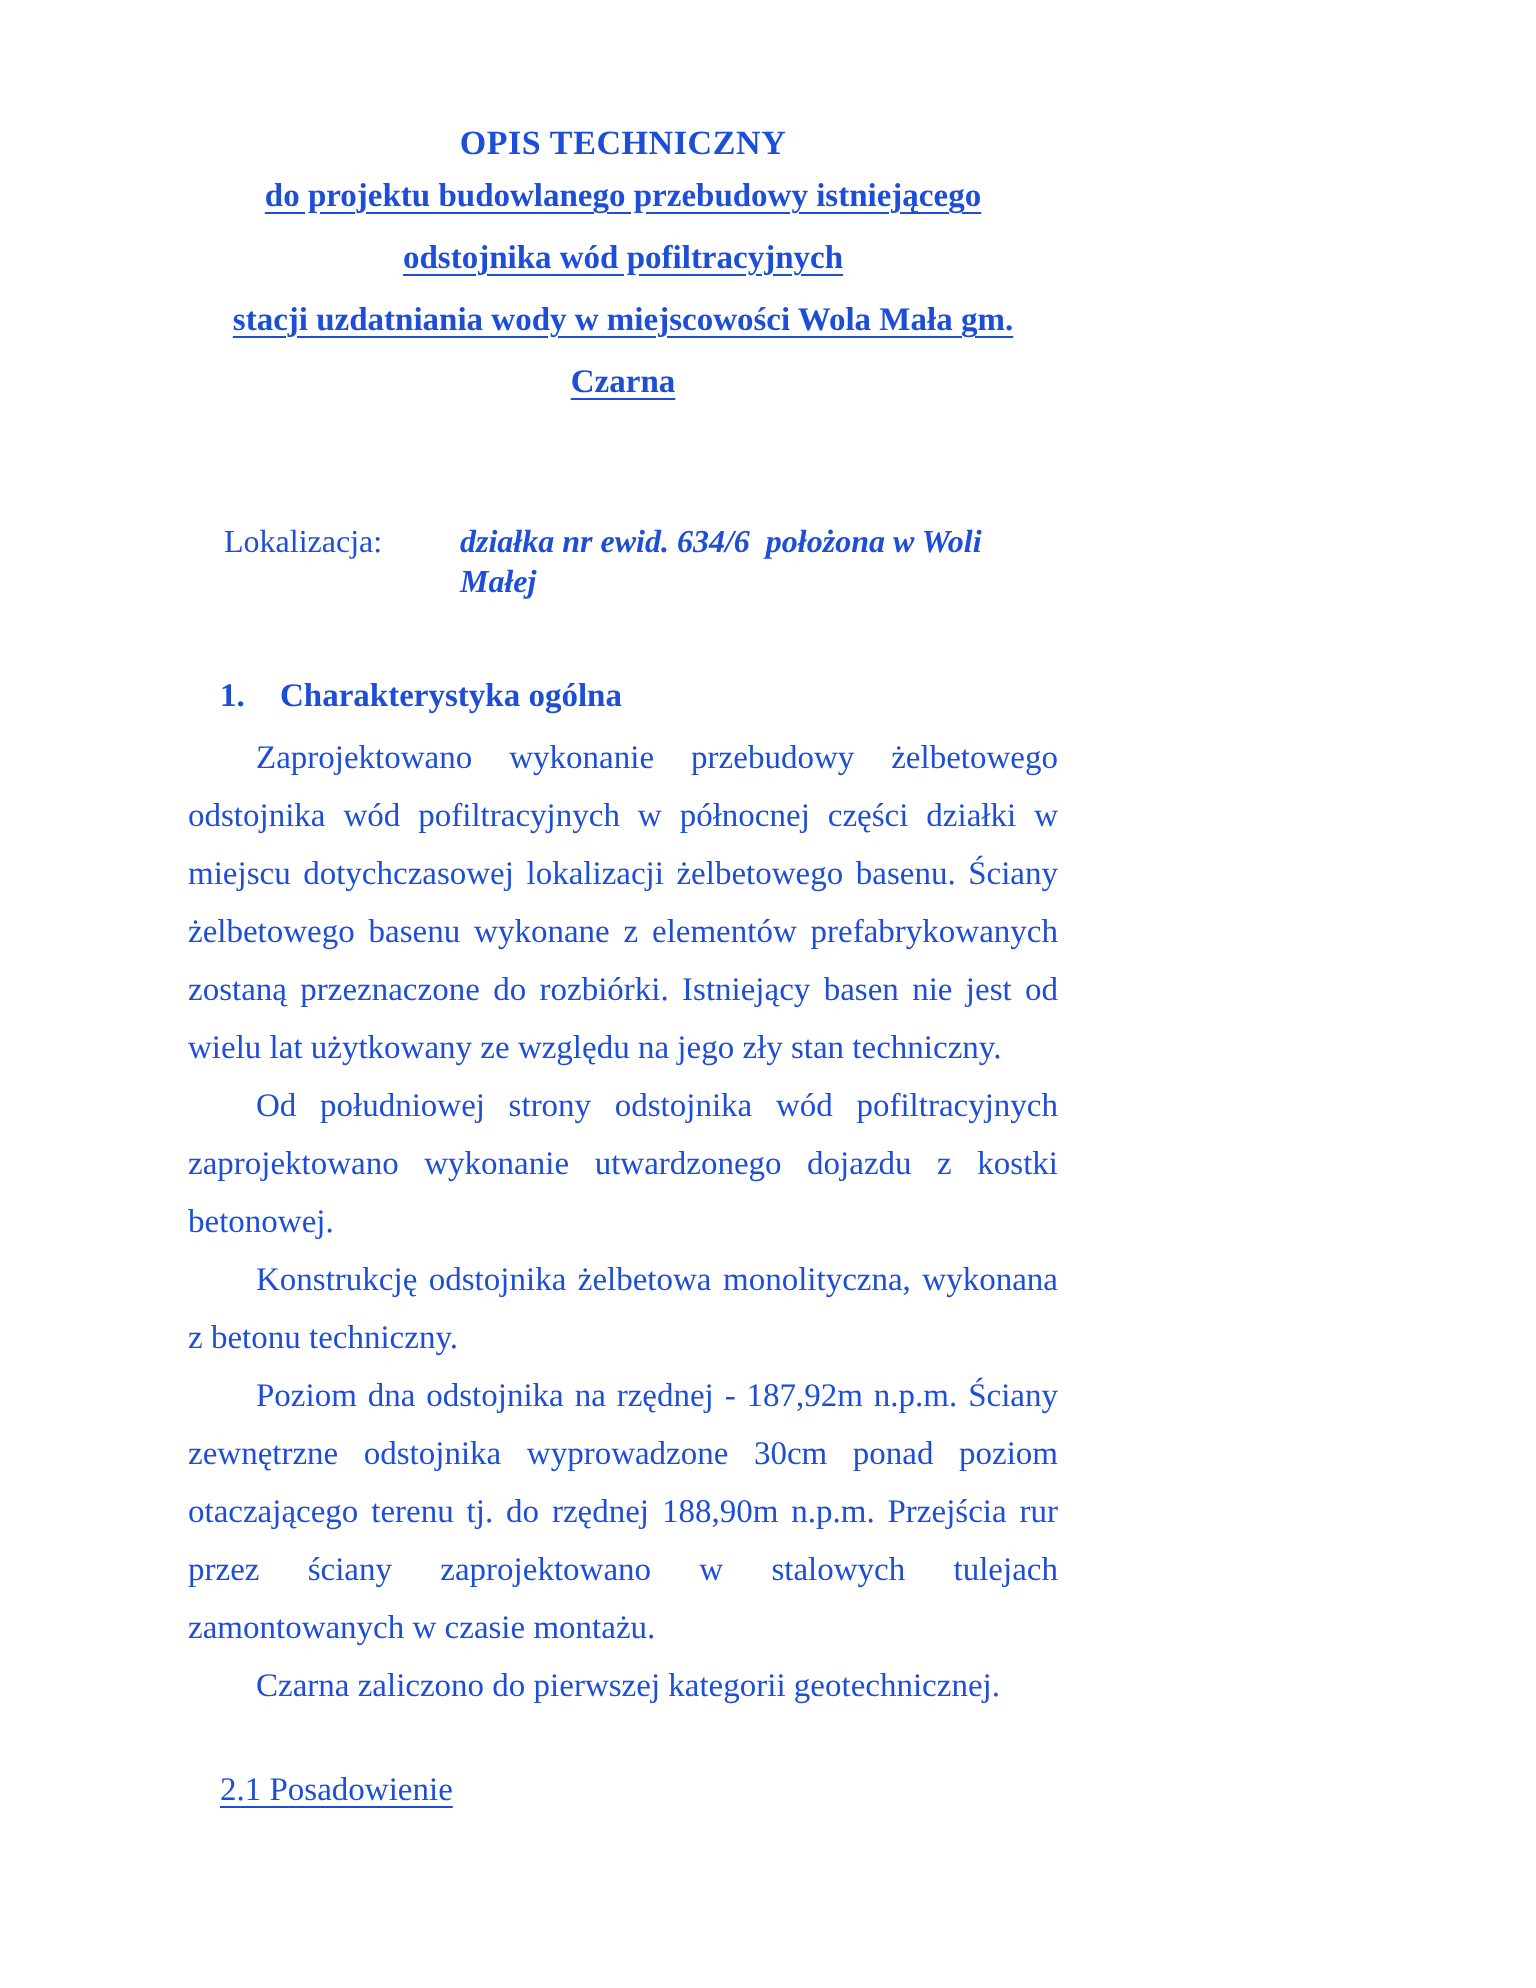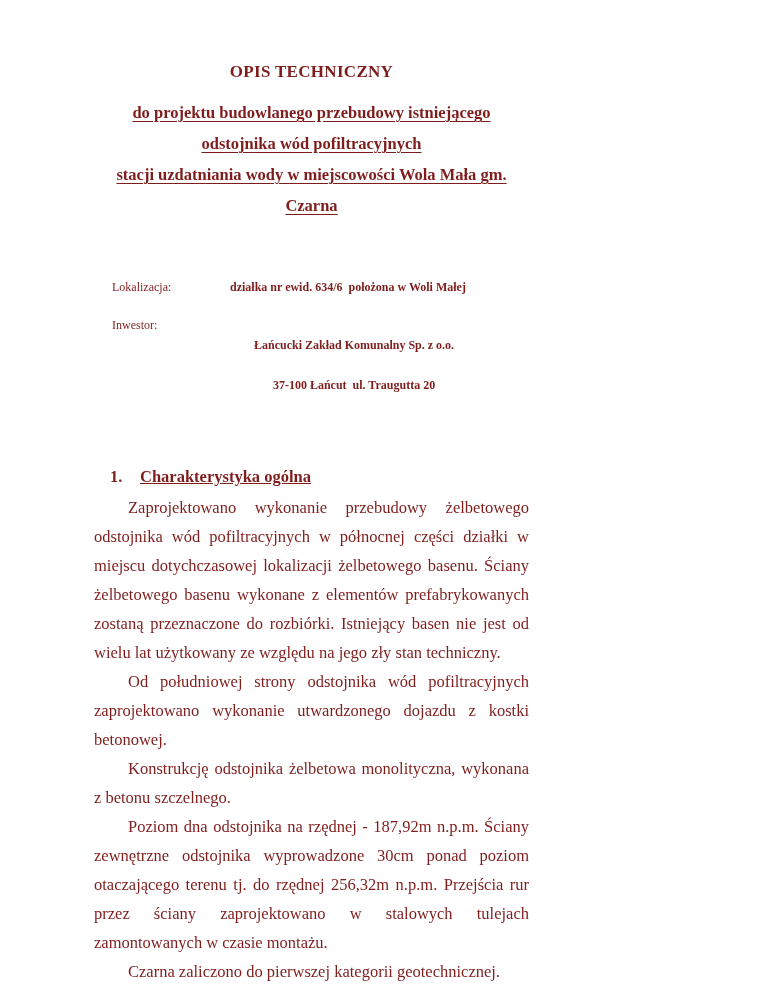--- a/index.html
+++ b/index.html
@@ -11,75 +11,74 @@
     width: 768px;
     height: 994px;
     overflow: hidden;
   }
   .page {
     box-sizing: border-box;
     width: 623px;
     height: 994px;
     padding: 62px 94px 16px 94px;
     font-family: "Liberation Serif", "DejaVu Serif", serif;
-    color: #7f1d1d;
+    color: #1d4ed8;
     background: #ffffff;
   }
   .doc-title {
     text-align: center;
     font-weight: bold;
     font-size: 17px;
     line-height: 20px;
     letter-spacing: 0.3px;
   }
   .doc-subtitle {
-    margin-top: 15px;
     text-align: center;
     font-weight: bold;
     font-size: 16.5px;
     line-height: 31px;
   }
   .doc-subtitle .u-line {
     text-decoration: underline;
     text-underline-offset: 3px;
   }
   .meta {
     margin-top: 56px;
-    font-size: 12px;
+    font-size: 16px;
   }
   .meta-row {
     display: flex;
     align-items: flex-start;
   }
   .meta-row + .meta-row {
     margin-top: 18px;
   }
   .meta-label {
     flex: none;
     margin-left: 18px;
     width: 118px;
     line-height: 20px;
   }
   .meta-value {
     font-weight: bold;
+    font-style: italic;
     line-height: 20px;
     white-space: pre-wrap;
-    text-align: center;
   }
   .sec-heading {
     font-weight: bold;
     font-size: 16.5px;
     line-height: 20px;
   }
   .sec-heading .num {
     display: inline-block;
     margin-left: 16px;
     width: 30px;
   }
-  .sec1-heading { margin-top: 52px; text-decoration: underline; }
+  .sec1-heading { margin-top: 36px; }
   .sec2-heading { margin-top: 32px; }
   .body-block {
     margin-top: 6px;
   }
   p.para {
     margin: 0;
     font-size: 16.5px;
     line-height: 29px;
     text-align: justify;
     text-indent: 34px;
@@ -107,37 +106,30 @@
     <div>
       <span class="u-line">stacji uzdatniania wody w miejscowości Wola Mała gm. Czarna</span>
     </div>
   </div>
 
   <div class="meta">
     <div class="meta-row">
       <span class="meta-label">Lokalizacja:</span>
       <span class="meta-value">działka nr ewid. 634/6  położona w Woli Małej</span>
     </div>
-    <div class="meta-row">
-      <span class="meta-label">Inwestor:</span>
-      <span class="meta-value">
-        <span>Łańcucki Zakład Komunalny Sp. z o.o.</span><br>
-        <span>37-100 Łańcut  ul. Traugutta 20</span>
-      </span>
-    </div>
   </div>
 
   <div class="sec-heading sec1-heading">
     <span class="num">1.</span><span>Charakterystyka ogólna</span>
   </div>
 
   <div class="body-block">
     <p class="para">Zaprojektowano wykonanie przebudowy żelbetowego odstojnika wód pofiltracyjnych w północnej części działki w miejscu dotychczasowej lokalizacji żelbetowego basenu.  Ściany żelbetowego basenu wykonane z elementów prefabrykowanych zostaną przeznaczone do rozbiórki. Istniejący basen nie jest od wielu lat użytkowany ze względu na jego zły stan techniczny.</p>
     <p class="para">Od południowej strony odstojnika wód pofiltracyjnych zaprojektowano wykonanie utwardzonego dojazdu z kostki betonowej.</p>
-    <p class="para">Konstrukcję odstojnika żelbetowa monolityczna, wykonana z betonu szczelnego.</p>
-    <p class="para">Poziom dna odstojnika na rzędnej - 187,92m n.p.m. Ściany zewnętrzne odstojnika wyprowadzone 30cm ponad poziom otaczającego terenu tj. do rzędnej 256,32m n.p.m. Przejścia rur przez ściany zaprojektowano w stalowych tulejach zamontowanych w czasie montażu.</p>
+    <p class="para">Konstrukcję odstojnika żelbetowa monolityczna, wykonana z betonu techniczny.</p>
+    <p class="para">Poziom dna odstojnika na rzędnej - 187,92m n.p.m. Ściany zewnętrzne odstojnika wyprowadzone 30cm ponad poziom otaczającego terenu tj. do rzędnej 188,90m n.p.m. Przejścia rur przez ściany zaprojektowano w stalowych tulejach zamontowanych w czasie montażu.</p>
     <p class="para">Czarna zaliczono do pierwszej kategorii geotechnicznej.</p>
   </div>
 
 
   <div class="subheading">2.1 Posadowienie</div>
 
 </div>
 
 </body></html>

